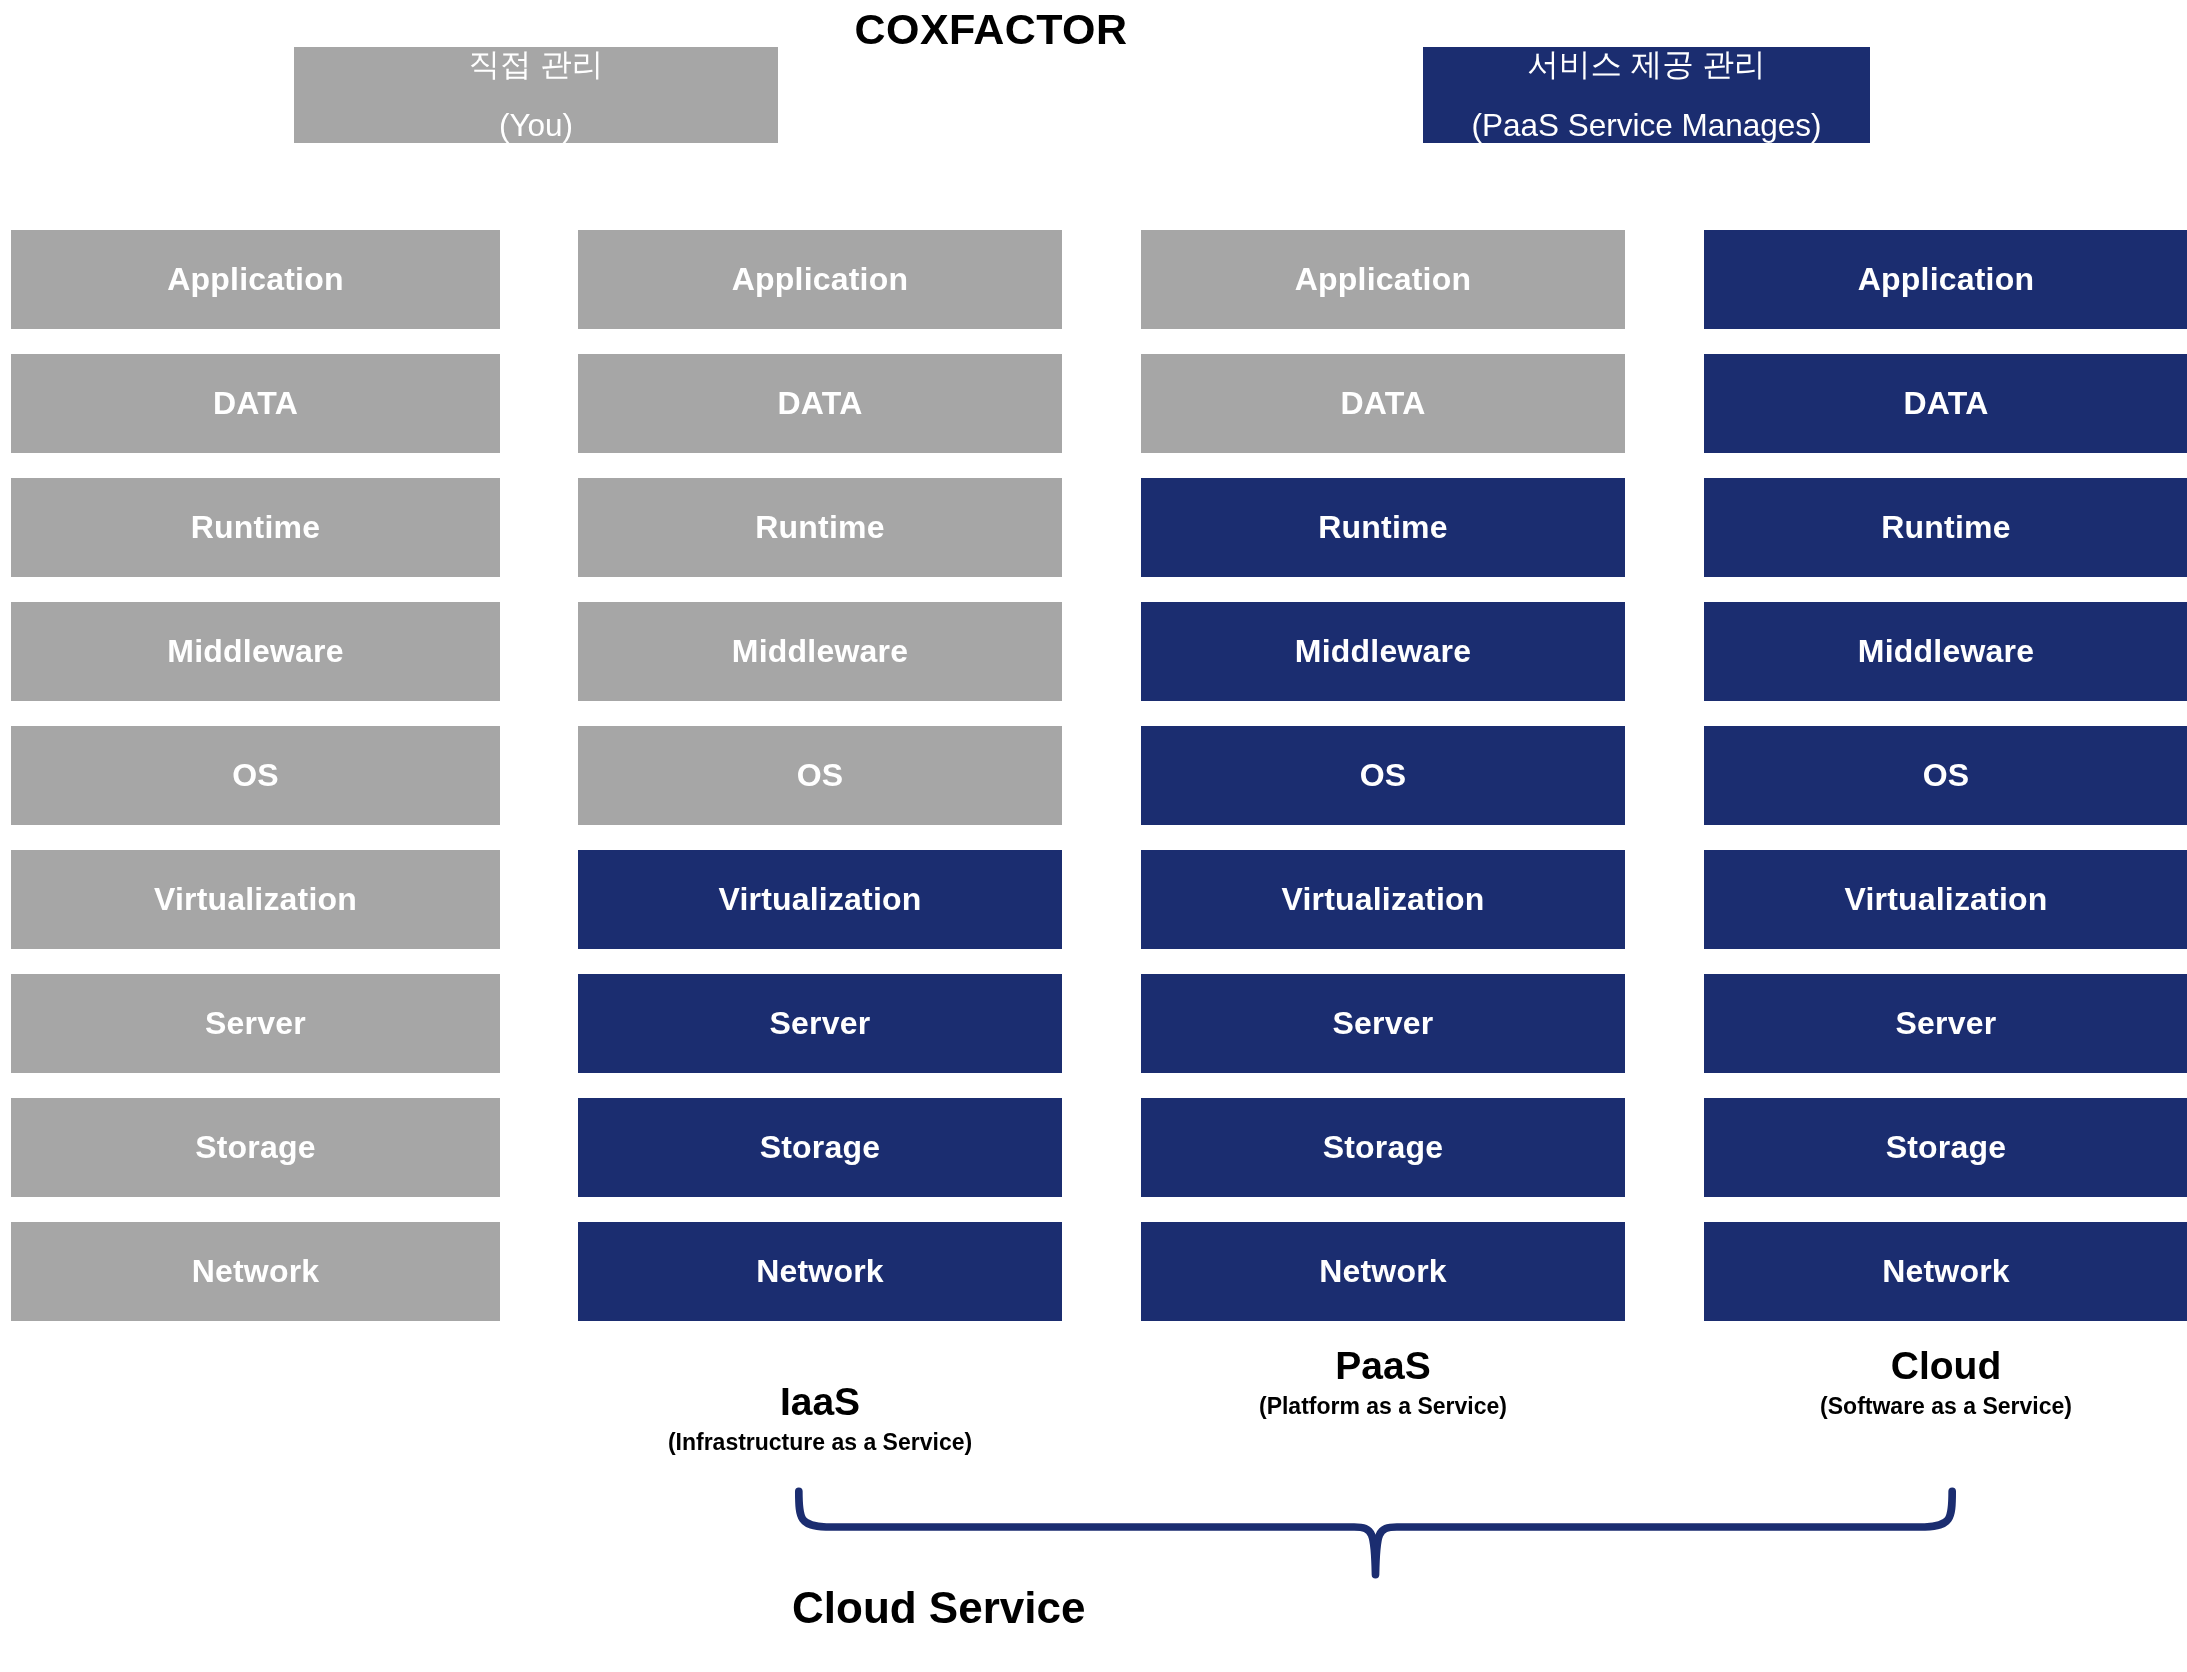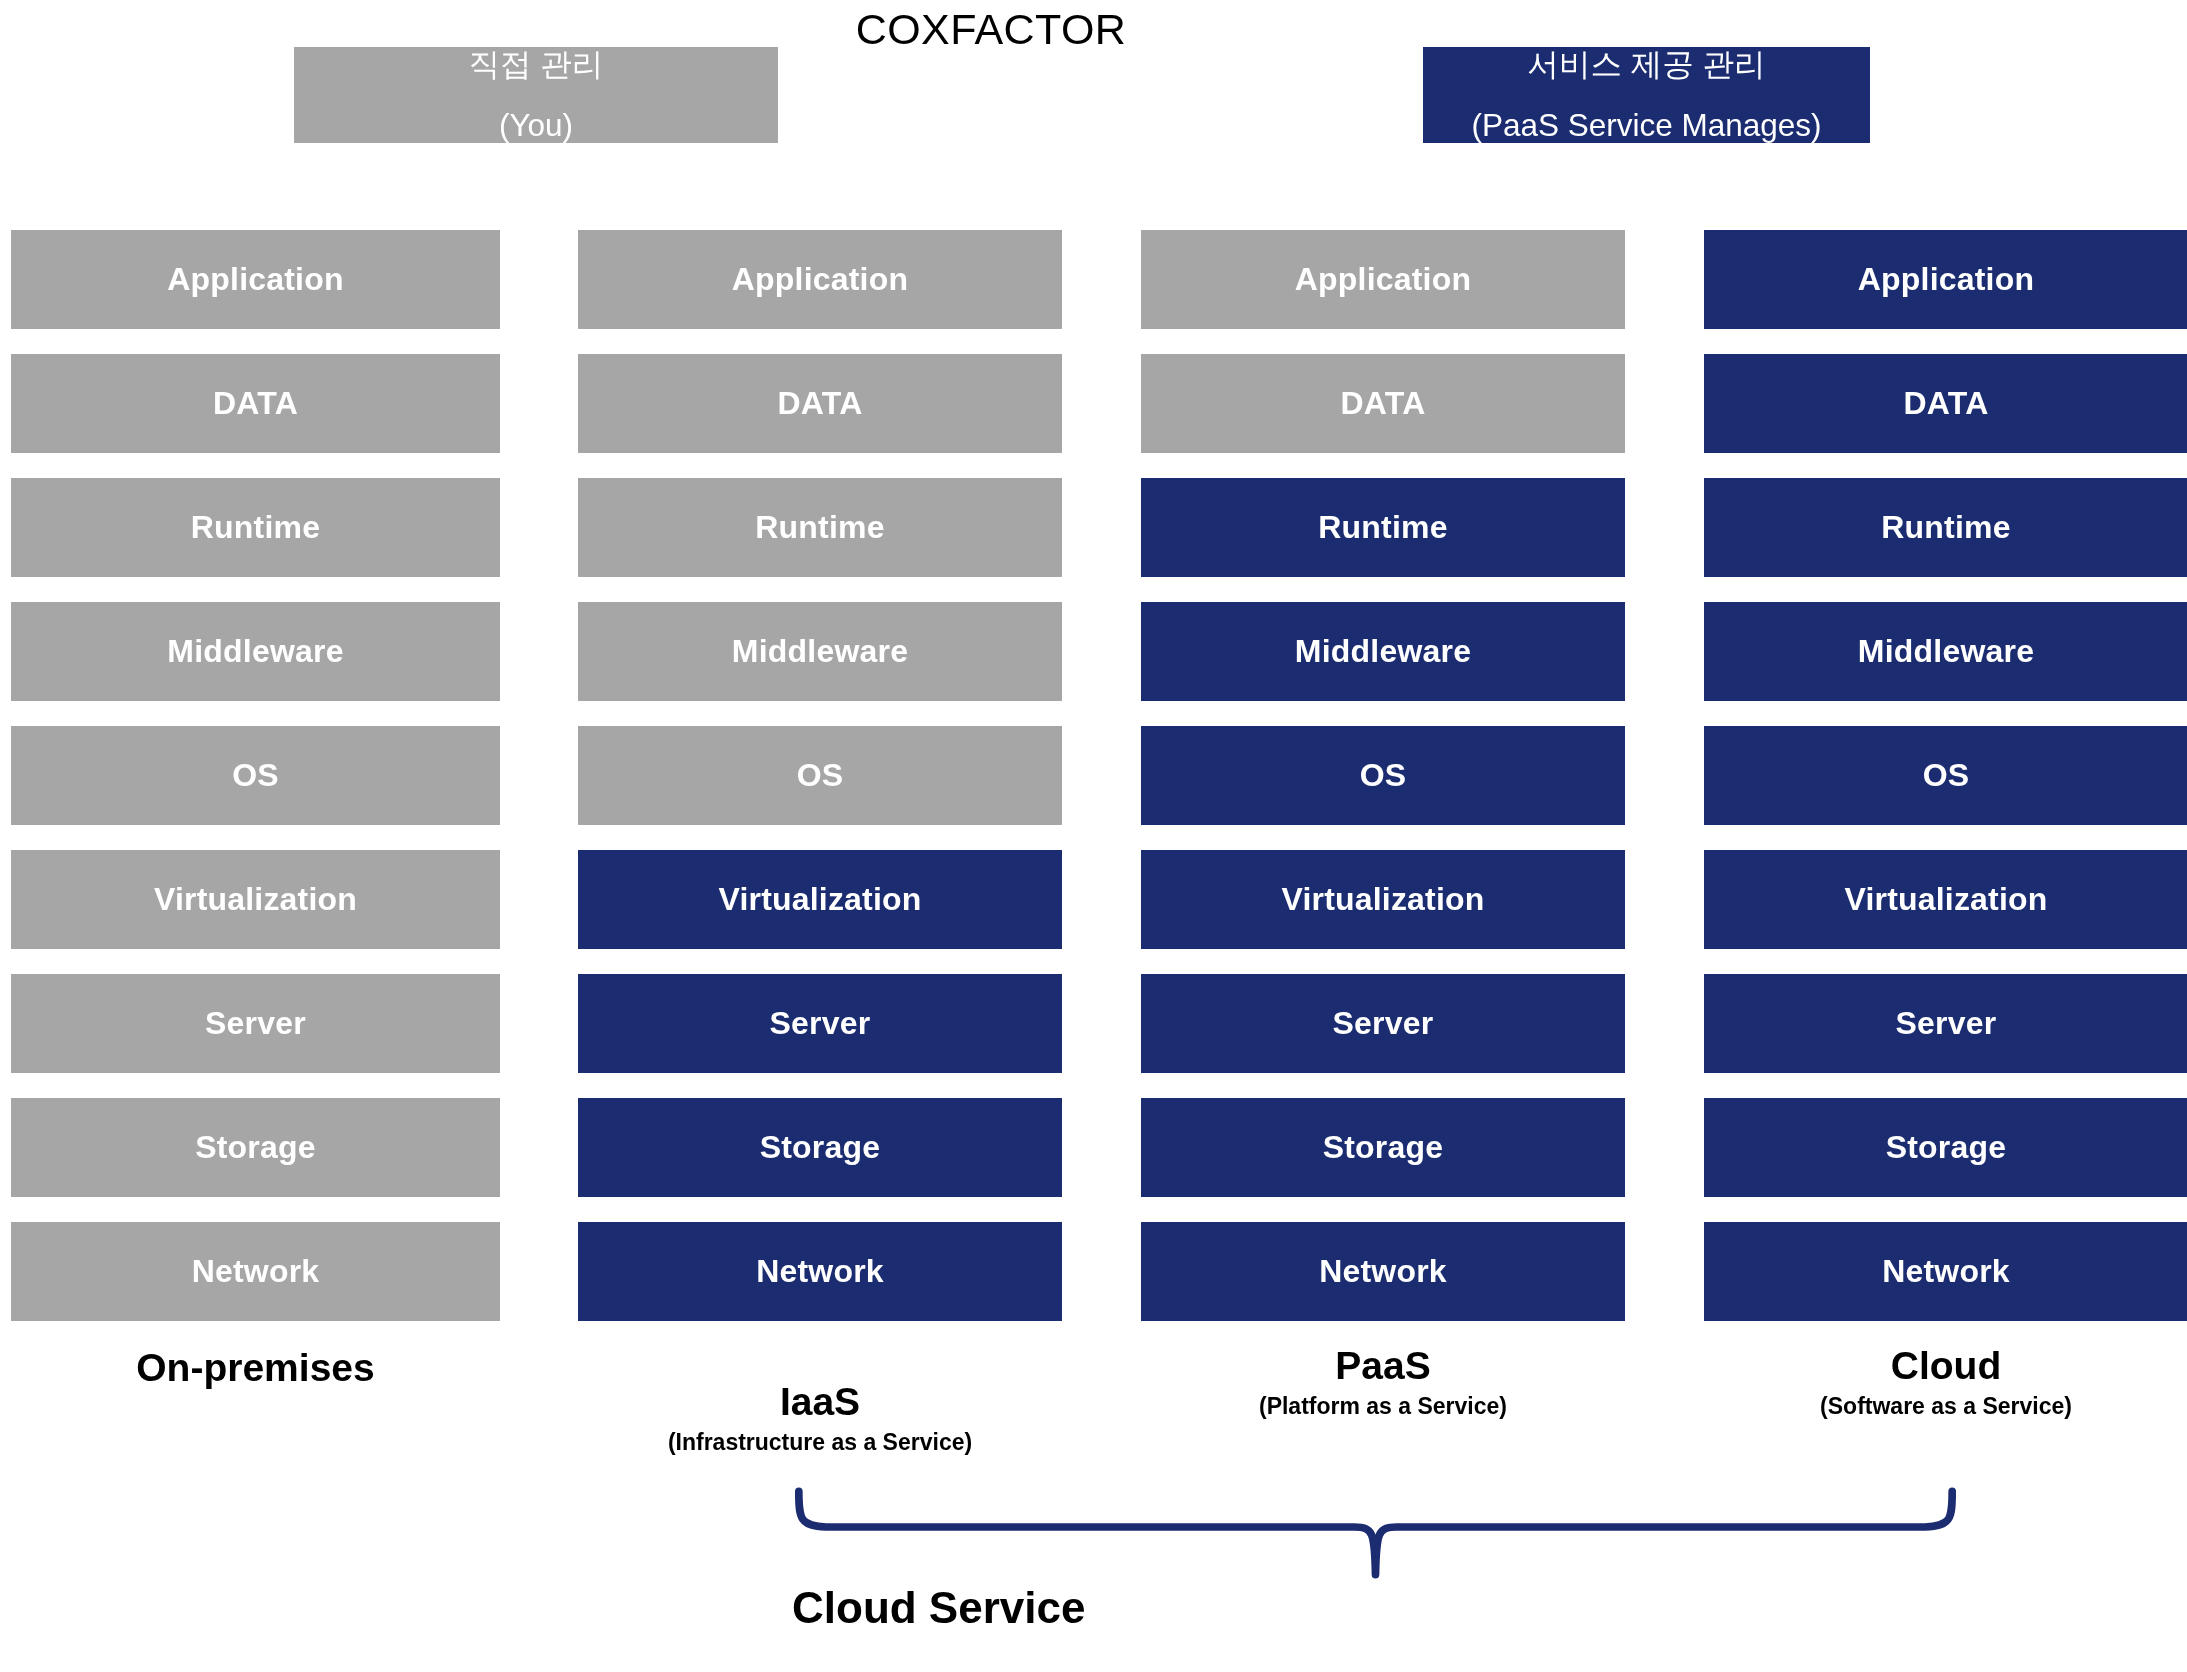--- a/index.html
+++ b/index.html
@@ -23,21 +23,21 @@
   }
 
   
   .doc-title {
     position: absolute;
     left: 0;
     top: 5.1px;
     width: 1982px;
     text-align: center;
     font-size: 43px;
-    font-weight: normal;
+    font-weight: bold;
     letter-spacing: 0.4px;
     color: #000000;
   }
 
   
   .legend-box {
     position: absolute;
     top: 47px;
     height: 96px;
     display: flex;
@@ -188,24 +188,20 @@
       <div class="layer vendor" style="background: rgb(27, 45, 112);">DATA</div>
       <div class="layer vendor" style="background: rgb(27, 45, 112);">Runtime</div>
       <div class="layer vendor" style="background: rgb(27, 45, 112);">Middleware</div>
       <div class="layer vendor" style="background: rgb(27, 45, 112);">OS</div>
       <div class="layer vendor" style="background: rgb(27, 45, 112);">Virtualization</div>
       <div class="layer vendor" style="background: rgb(27, 45, 112);">Server</div>
       <div class="layer vendor" style="background: rgb(27, 45, 112);">Storage</div>
       <div class="layer vendor" style="background: rgb(27, 45, 112);">Network</div>
     </div>
 
-  <div class="caption" id="cap-0">
-    <span class="cap-main">On-premises</span>
-    <span class="cap-sub"></span>
-  </div>
   <div class="caption" id="cap-1">
     <span class="cap-main">IaaS</span>
     <span class="cap-sub">(Infrastructure as a Service)</span>
   </div>
   <div class="caption" id="cap-2">
     <span class="cap-main">PaaS</span>
     <span class="cap-sub">(Platform as a Service)</span>
   </div>
   <div class="caption" id="cap-3">
     <span class="cap-main">Cloud</span>

